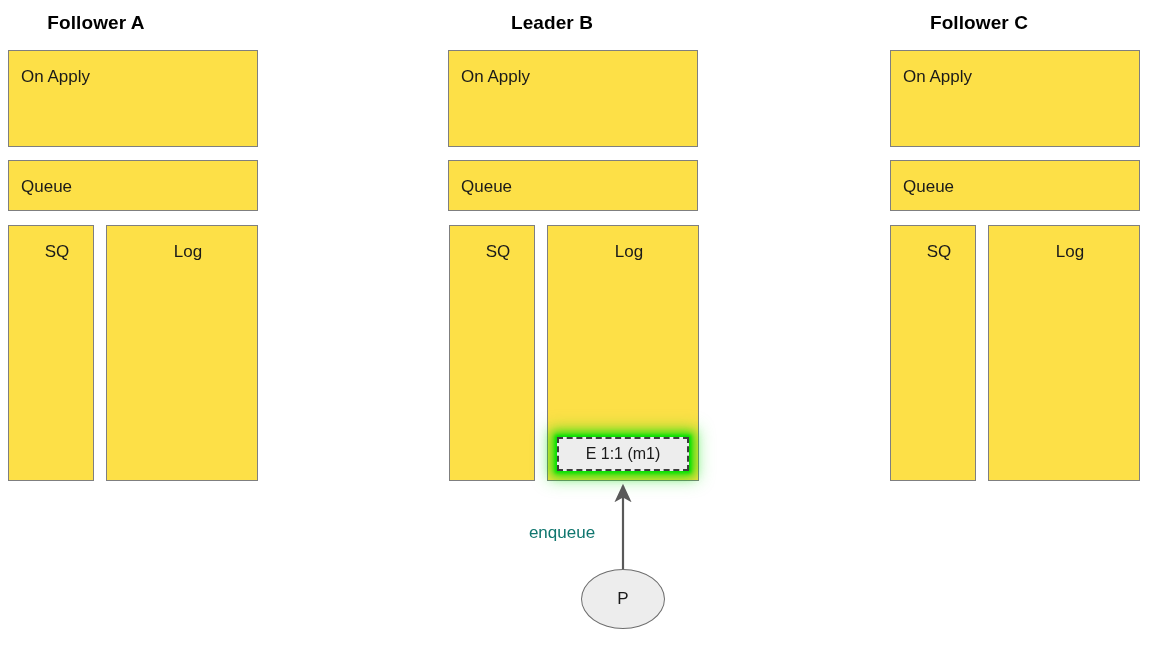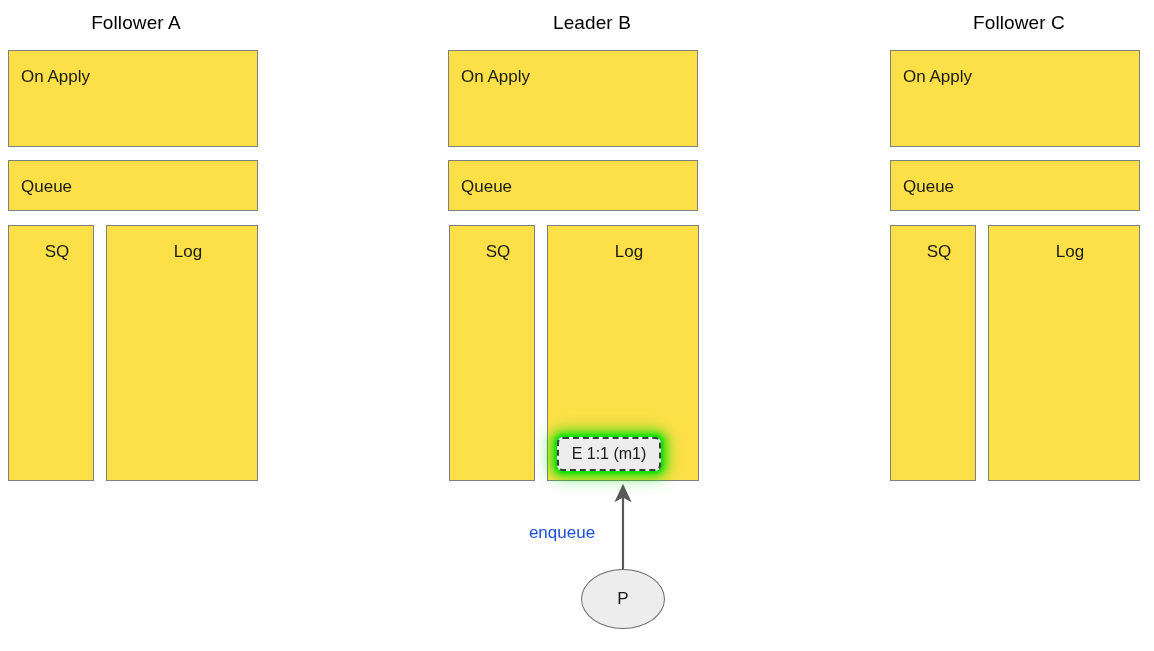--- a/index.html
+++ b/index.html
@@ -18,25 +18,24 @@
   #stage {
     position: absolute;
     left: 0; top: 0;
     width: 1154px;
     height: 651px;
   }
   .col-title {
     position: absolute;
     text-align: center;
     font-size: 19px;
-    font-weight: normal;
+    font-weight: bold;
     color: #000000;
     letter-spacing: 0.1px;
     white-space: nowrap;
-    padding-left: 40px;
   }
   .node {
     position: absolute;
     background: #fde047;
     border: 1.4px solid #7f7f7f;
     box-sizing: border-box;
   }
   .node-label {
     position: absolute;
     font-size: 17px;
@@ -80,21 +79,21 @@
     box-sizing: border-box;
     display: flex;
     align-items: center;
     justify-content: center;
     font-size: 17px;
     color: #1a1a1a;
   }
   .edge-label {
     position: absolute;
     font-size: 17px;
-    color: #1d4ed8;
+    color: #0f766e;
     white-space: nowrap;
     text-align: center;
   }
   svg.arrow-layer {
     position: absolute;
     left: 0; top: 0;
     width: 1154px;
     height: 651px;
     overflow: visible;
     pointer-events: none;
@@ -134,21 +133,21 @@
   </div>
 
   <div class="node" style="left:449px; top:225px; width:86px; height:256px;">
     <span class="node-label label-center">SQ</span>
   </div>
 
   <div class="node" style="left:547px; top:225px; width:152px; height:256px;">
     <span class="node-label label-center">Log</span>
   </div>
 
-  <div class="entry" style="left:557px; top:437px; width:104px; height:34px;border-radius:6px;">E 1:1 (m1)</div>
+  <div class="entry" style="left:557px; top:437px; width:132px; height:34px;">E 1:1 (m1)</div>
 
   <div class="col-title" style="left:883px; top:12px; width:192px;">Follower C</div>
 
   <div class="node" style="left:890px; top:50px; width:250px; height:97px;">
     <span class="node-label label-left">On Apply</span>
   </div>
 
   <div class="node" style="left:890px; top:160px; width:250px; height:51px;">
     <span class="node-label label-left">Queue</span>
   </div>

